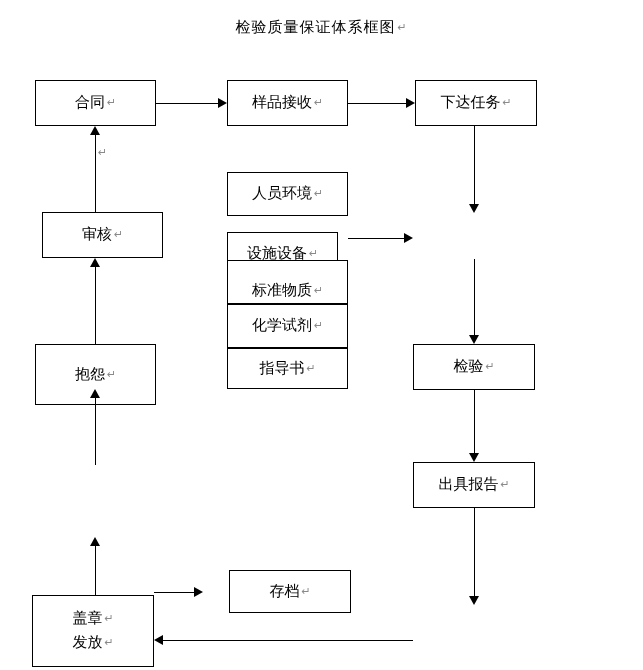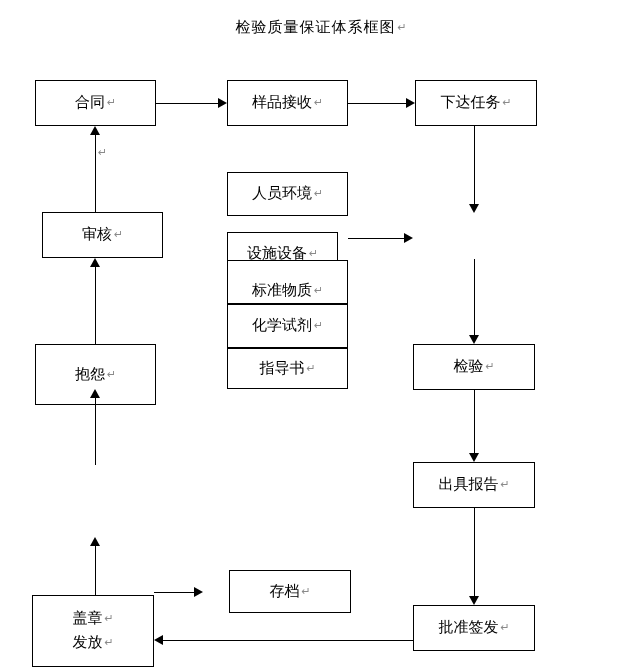--- a/index.html
+++ b/index.html
@@ -114,23 +114,20 @@
 
 
   <div class="box" style="left:413px; top:344px; width:122px; height:46px;">
     <span class="line"><span>检验</span><span class="ret">↵</span></span>
   </div>
 
   <div class="box" style="left:413px; top:462px; width:122px; height:46px;">
     <span class="line"><span>出具报告</span><span class="ret">↵</span></span>
   </div>
 
-  <div class="box" style="left:413px; top:605px; width:122px; height:46px;">
-    <span class="line"><span>批准签发</span><span class="ret">↵</span></span>
-  </div>
 
   <div class="box" style="left:203px; top:570px; width:122px; height:43px;margin-left:26px;">
     <span class="line"><span>存档</span><span class="ret">↵</span></span>
   </div>
 
   <div class="hline" style="left:156px; top:103px; width:62px;"></div>
   <div class="arr arr-r" style="left:218px; top:98px;"></div>
 
   <div class="hline" style="left:348px; top:103px; width:58px;"></div>
   <div class="arr arr-r" style="left:406px; top:98px;"></div>

